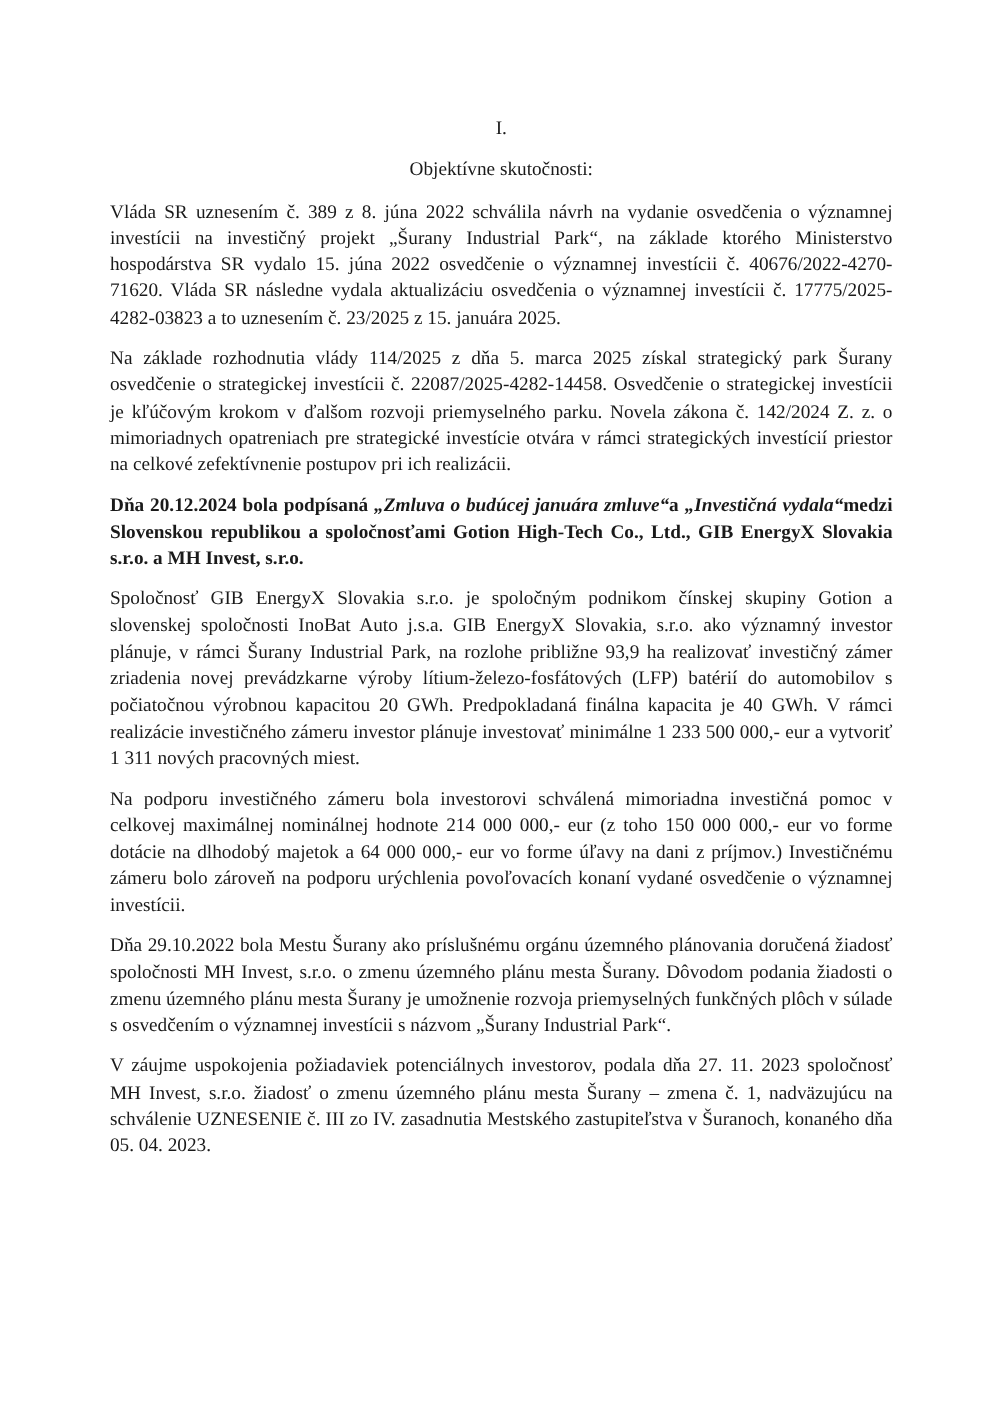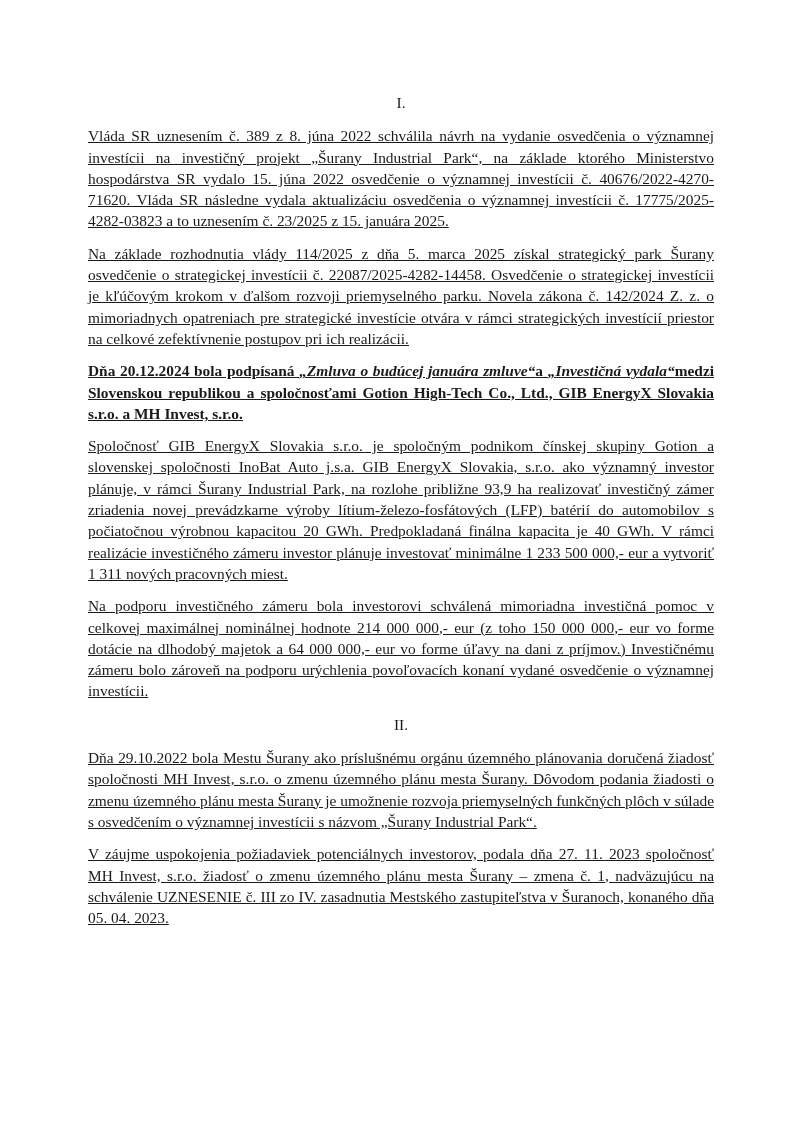--- a/index.html
+++ b/index.html
@@ -6,39 +6,39 @@
     body {
       width: 800px; height: 1131px; overflow: hidden; position: relative;
       font-family: "Liberation Serif", "DejaVu Serif", serif;
       color: #1a1a1a;
     }
     .page {
       position: absolute; left: 88px; top: 92px; width: 626px;
       font-size: 15.4px; line-height: 21.3px;
     }
     .center { text-align: center; }
-    p { margin: 0; text-align: justify; text-decoration: underline; }
+    p { margin: 0; text-align: justify; }
     .heading-num { margin-bottom: 12px; }
     .heading-title { margin-bottom: 12px; }
     .para { margin-bottom: 11px; }
     .bold { font-weight: bold; }
     .section2-num { margin: 12px 0 12px 0; }
     em { font-style: italic; }
   </style>
 </head>
 <body>
 
 <div class="page">
   <div class="center heading-num">I.</div>
+  <div class="center heading-title">Objektívne skutočnosti:</div>
 
   <p class="para">Vláda SR uznesením č. 389 z 8. júna 2022 schválila návrh na vydanie osvedčenia o významnej investícii na investičný projekt „Šurany Industrial Park“, na základe ktorého Ministerstvo hospodárstva SR vydalo 15. júna 2022 osvedčenie o významnej investícii č. 40676/2022-4270-71620. Vláda SR následne vydala aktualizáciu osvedčenia o významnej investícii č. 17775/2025-4282-03823 a to uznesením č. 23/2025 z 15. januára 2025.</p>
   <p class="para">Na základe rozhodnutia vlády 114/2025 z dňa 5. marca 2025 získal strategický park Šurany osvedčenie o strategickej investícii č. 22087/2025-4282-14458. Osvedčenie o strategickej investícii je kľúčovým krokom v ďalšom rozvoji priemyselného parku. Novela zákona č. 142/2024 Z. z. o mimoriadnych opatreniach pre strategické investície otvára v rámci strategických investícií priestor na celkové zefektívnenie postupov pri ich realizácii.</p>
 
   <p class="para bold"><span>Dňa 20.12.2024 bola podpísaná </span><em>„Zmluva o budúcej januára zmluve“</em><span>a </span><em>„Investičná vydala“</em><span>medzi Slovenskou republikou a spoločnosťami Gotion High-Tech Co., Ltd., GIB EnergyX Slovakia s.r.o. a MH Invest, s.r.o.</span></p>
 
   <p class="para">Spoločnosť GIB EnergyX Slovakia s.r.o. je spoločným podnikom čínskej skupiny Gotion a slovenskej spoločnosti InoBat Auto j.s.a.  GIB EnergyX Slovakia, s.r.o. ako významný investor plánuje, v rámci Šurany Industrial Park, na rozlohe približne 93,9 ha realizovať investičný zámer zriadenia novej prevádzkarne výroby lítium-železo-fosfátových (LFP) batérií do automobilov s počiatočnou výrobnou kapacitou 20 GWh. Predpokladaná finálna kapacita je 40 GWh. V rámci realizácie investičného zámeru investor plánuje investovať minimálne 1 233 500 000,- eur a vytvoriť 1 311 nových pracovných miest.</p>
   <p class="para">Na podporu investičného zámeru bola investorovi schválená mimoriadna investičná pomoc v celkovej maximálnej nominálnej hodnote 214 000 000,- eur (z toho 150 000 000,- eur vo forme dotácie na dlhodobý majetok a 64 000 000,- eur vo forme úľavy na dani z príjmov.) Investičnému zámeru bolo zároveň na podporu urýchlenia povoľovacích konaní vydané osvedčenie o významnej investícii.</p>
 
-  <div class="center section2-num">II.</div>
 
   <p class="para">Dňa 29.10.2022 bola Mestu Šurany ako príslušnému orgánu územného plánovania doručená žiadosť spoločnosti MH Invest, s.r.o. o zmenu územného plánu mesta Šurany. Dôvodom podania žiadosti o zmenu územného plánu mesta Šurany je umožnenie rozvoja priemyselných funkčných plôch v súlade s osvedčením o významnej investícii s názvom „Šurany Industrial Park“.</p>
   <p class="para">V záujme uspokojenia požiadaviek potenciálnych investorov, podala dňa 27. 11. 2023 spoločnosť MH Invest, s.r.o. žiadosť o zmenu územného plánu mesta Šurany – zmena č. 1, nadväzujúcu na schválenie UZNESENIE č. III zo IV. zasadnutia Mestského zastupiteľstva v Šuranoch, konaného dňa 05. 04. 2023.</p>
 </div>
 
 </body></html>

